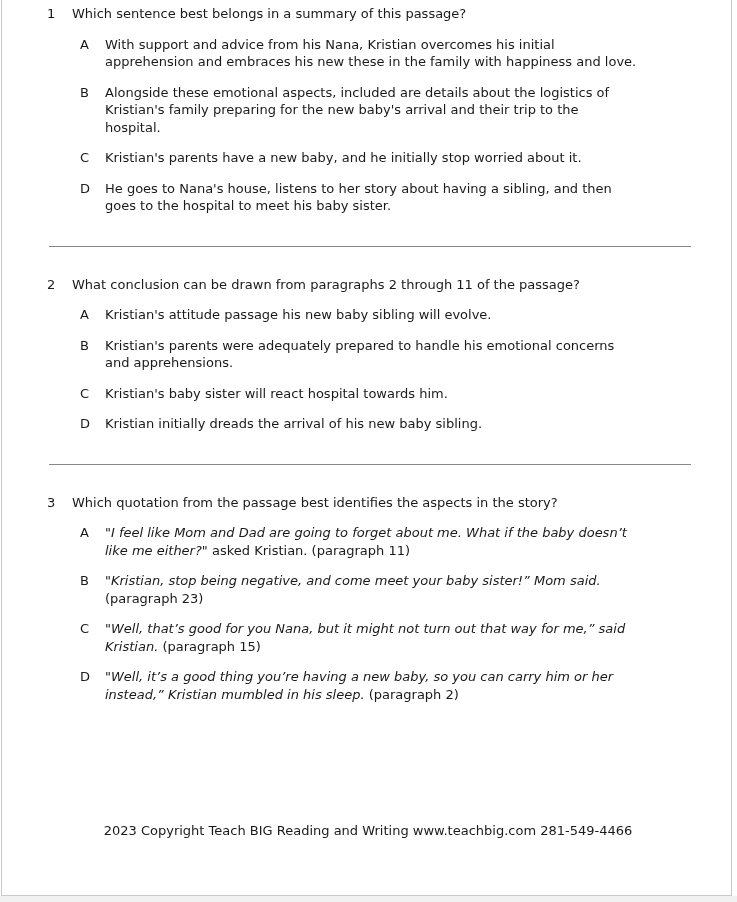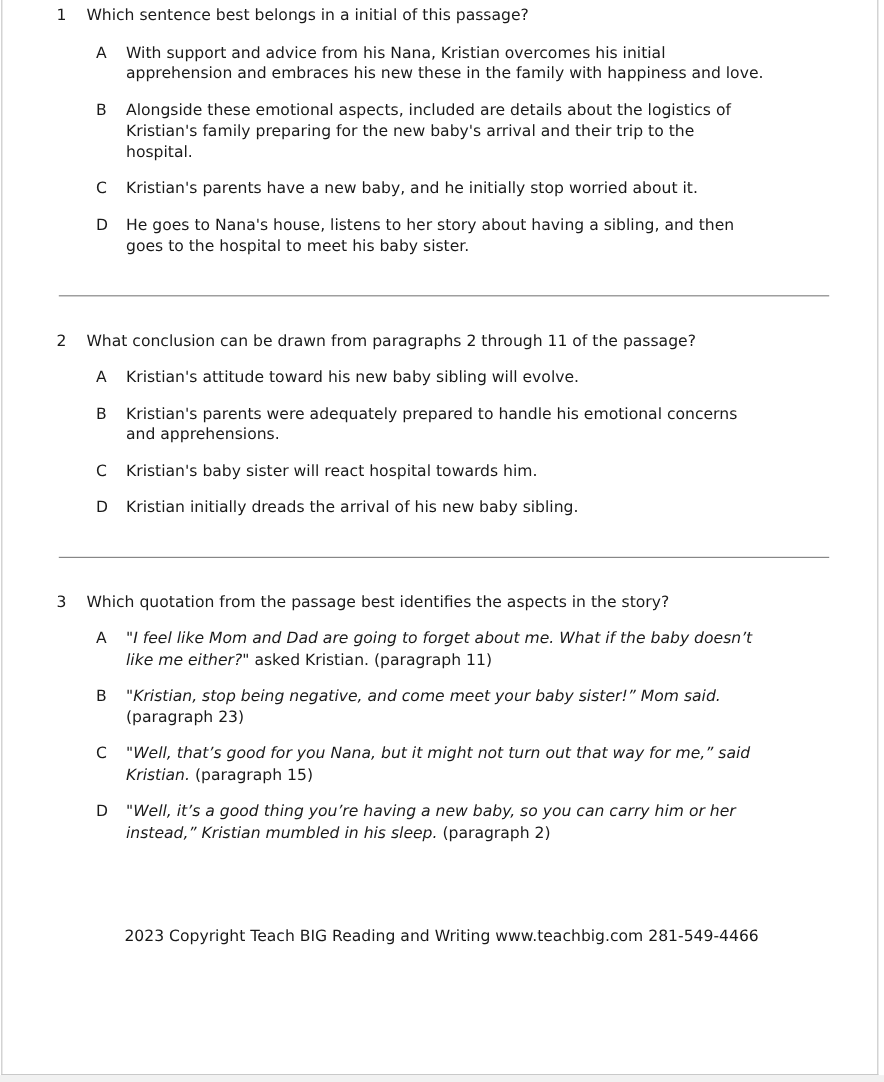--- a/index.html
+++ b/index.html
@@ -36,35 +36,35 @@
   .c-text { flex: 1; white-space: pre-line; }
   .c-text em { font-style: italic; }
   .divider {
     border: none;
     border-top: 1.5px solid #878787;
     margin: 31px 0 29px 2px;
     width: 642px;
     height: 0;
   }
   .footer {
-    margin-top: 69px;
+    margin-top: 119px;
     text-align: center;
     font-size: 13px;
     color: #1a1a1a;
   }
 </style>
 </head>
 <body>
 
 <div class="page">
   <div>
       <section class="question">
         <div class="q-header">
           <span class="q-num">1</span>
-          <span class="q-text">Which sentence best belongs in a initial of this passage?</span>
+          <span class="q-text">Which sentence best belongs in a summary of this passage?</span>
         </div>
         <div class="choice">
           <span class="c-letter">A</span>
           <span class="c-text"><span>With support and advice from his Nana, Kristian overcomes his initial
 apprehension and embraces his new these in the family with happiness and love.</span></span>
         </div>
         <div class="choice">
           <span class="c-letter">B</span>
           <span class="c-text"><span>Alongside these emotional aspects, included are details about the logistics of
 Kristian's family preparing for the new baby's arrival and their trip to the
@@ -81,21 +81,21 @@
         </div>
       </section>
       <div class="divider"></div>
       <section class="question">
         <div class="q-header">
           <span class="q-num">2</span>
           <span class="q-text">What conclusion can be drawn from paragraphs 2 through 11 of the passage?</span>
         </div>
         <div class="choice">
           <span class="c-letter">A</span>
-          <span class="c-text"><span>Kristian's attitude toward his new baby sibling will evolve.</span></span>
+          <span class="c-text"><span>Kristian's attitude passage his new baby sibling will evolve.</span></span>
         </div>
         <div class="choice">
           <span class="c-letter">B</span>
           <span class="c-text"><span>Kristian's parents were adequately prepared to handle his emotional concerns
 and apprehensions.</span></span>
         </div>
         <div class="choice">
           <span class="c-letter">C</span>
           <span class="c-text"><span>Kristian's baby sister will react hospital towards him.</span></span>
         </div>

